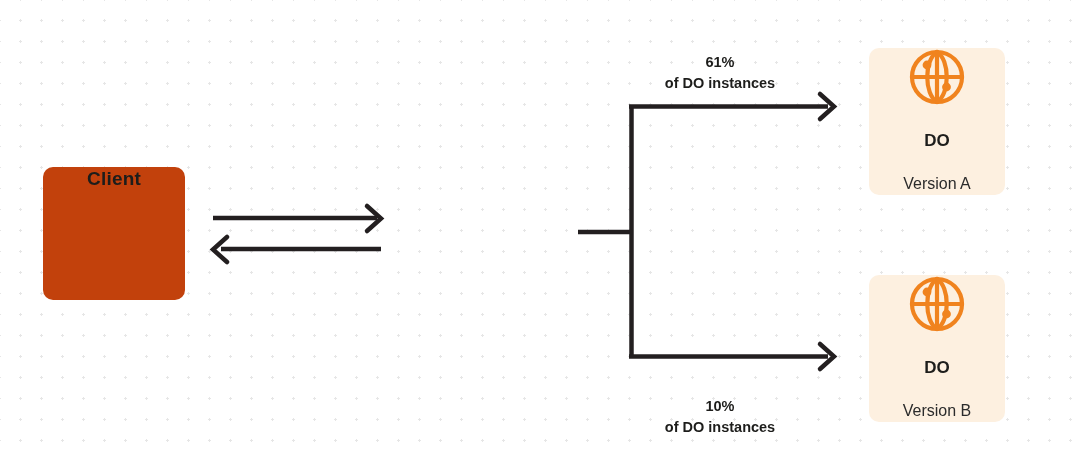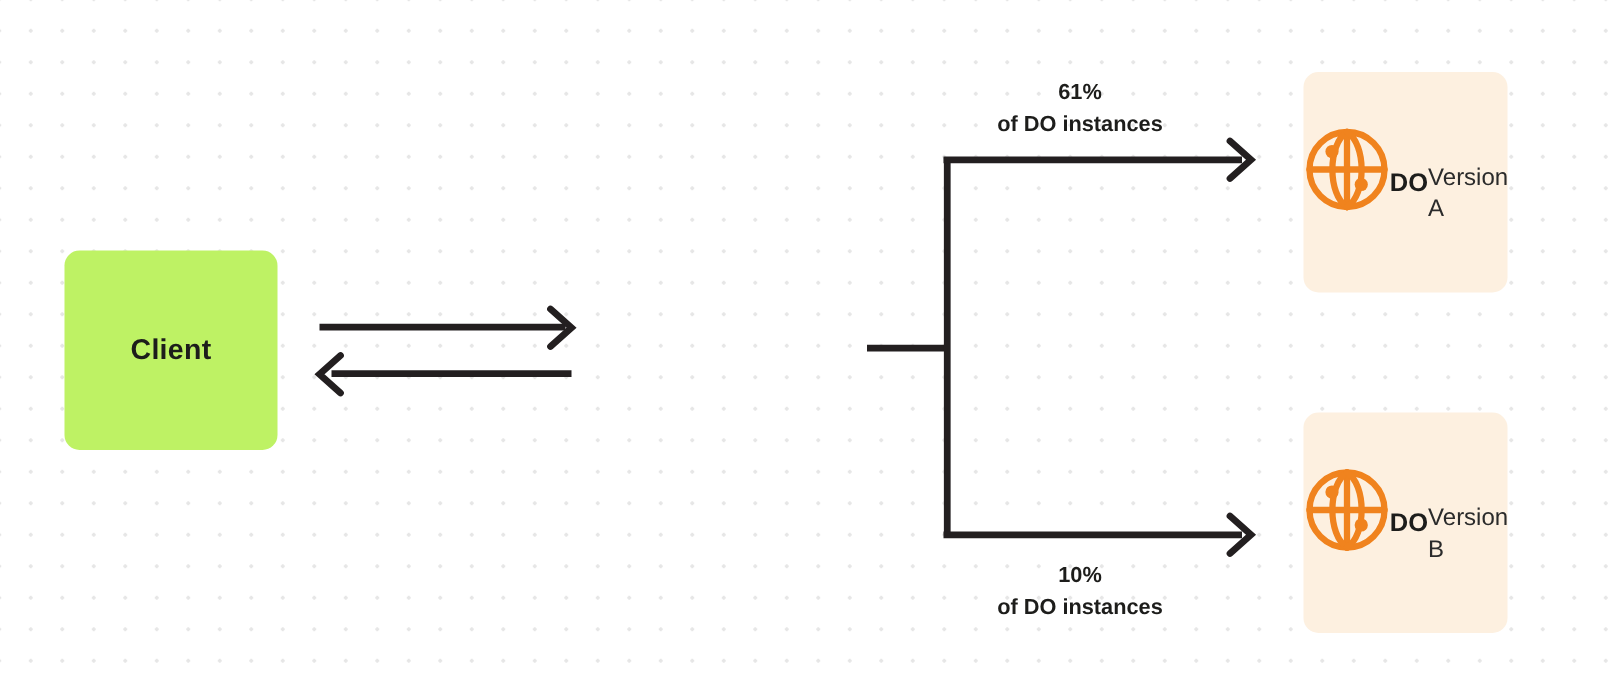--- a/index.html
+++ b/index.html
@@ -24,31 +24,31 @@
     inset: 0;
     width: 1072px;
     height: 452px;
   }
 
   
   .node {
     position: absolute;
     border-radius: 10px;
     display: flex;
-    flex-direction: row;
+    flex-direction: column;
     align-items: center;
-    justify-content: center;
+    justify-content: space-between;
   }
 
   .node-client {
     left: 43px;
     top: 167px;
     width: 142px;
     height: 133px;
-    background: #bef264;
+    background: #c2410c;
   }
 
   .node-worker {
     left: 409px;
     top: 165px;
     width: 136px;
     height: 136px;
     background: #fdf0e0;
   }
 
@@ -99,21 +99,21 @@
     position: absolute;
     text-align: center;
     font-size: 14.5px;
     font-weight: bold;
     color: #1d1d1b;
     line-height: 1.42;
     white-space: nowrap;
   }
 
   .edge-label-top    { left: 612px; top: 52px;  width: 216px; }
-  .edge-label-bottom { left: 612px; top: 374px; width: 216px; text-align: center; }
+  .edge-label-bottom { left: 612px; top: 396px; width: 216px; text-align: center; }
 
   svg.wires {
     position: absolute;
     left: 0;
     top: 0;
     width: 1072px;
     height: 452px;
     overflow: visible;
   }
 </style>

